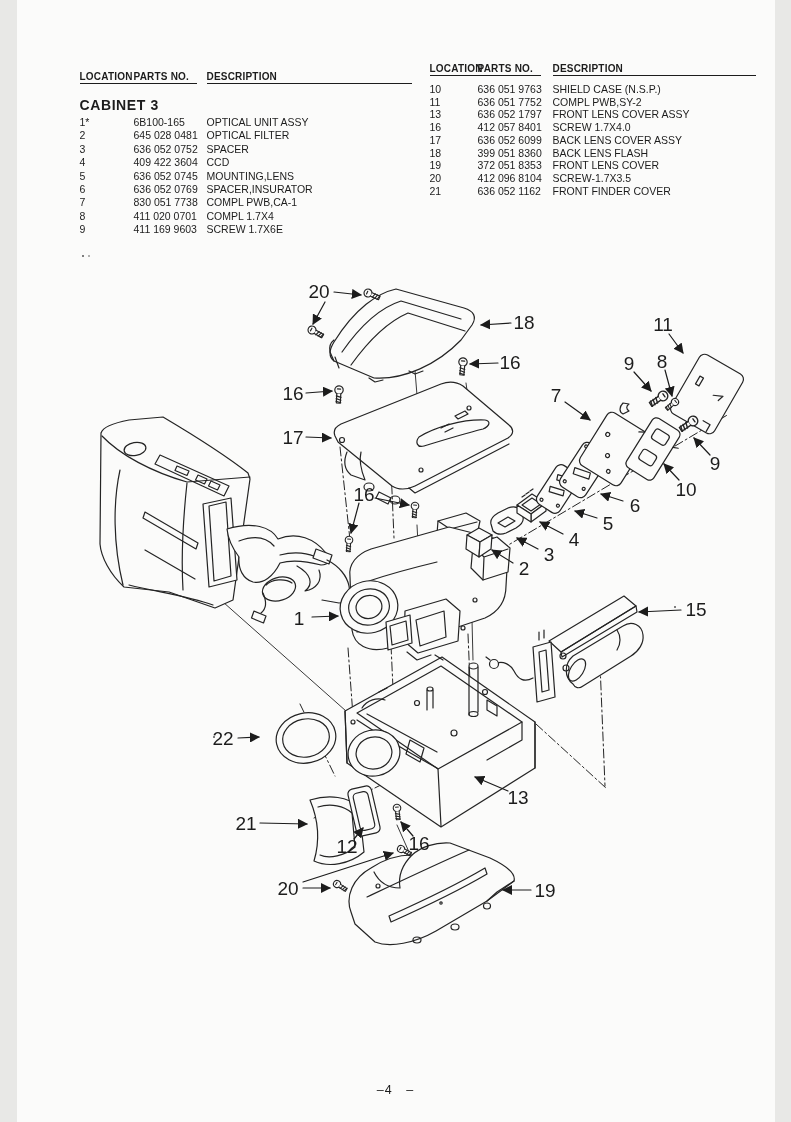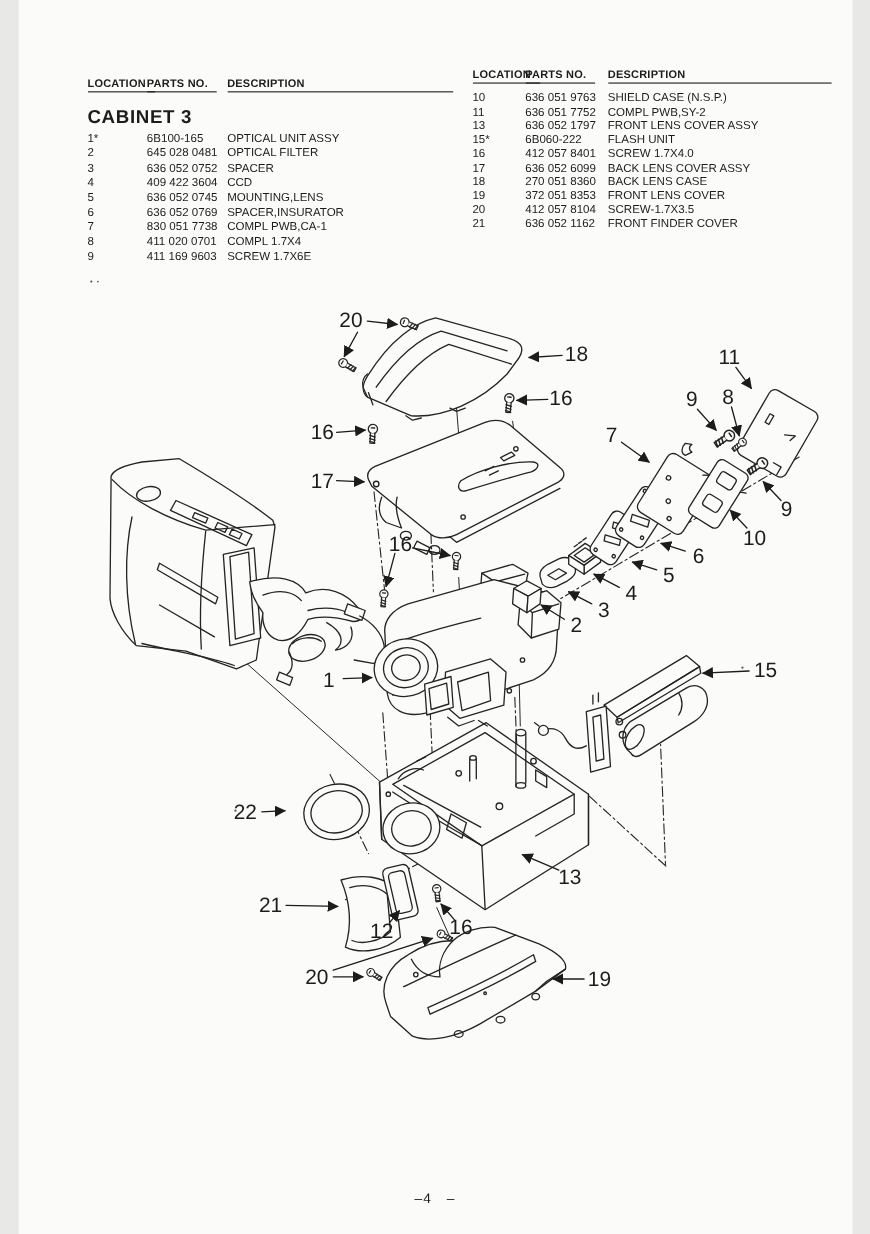--- a/index.html
+++ b/index.html
@@ -6,21 +6,21 @@
   body{background:#e8e8e6;font-family:"Liberation Sans",sans-serif;}
   .page{position:relative;width:758px;height:1122px;margin:0 auto;background:#fbfbfa;color:#1c1c1c;overflow:hidden;}
   .tbl{position:absolute;}
   .tbl-left{left:63px;top:71px;width:332px;}
   .tbl-right{left:413px;top:63px;width:326px;}
   .thead{display:grid;}
   .tbl-left .thead{grid-template-columns:54px 73px 1fr;}
   .tbl-right .thead{grid-template-columns:48px 75px 1fr;}
   .hc{font-size:10px;font-weight:bold;letter-spacing:.2px;border-bottom:1.5px solid #1c1c1c;padding-bottom:1px;justify-self:start;padding-right:8px;}
   .hc.stretch{justify-self:stretch;padding-right:0;}
-  .ttitle{font-size:17px;font-weight:bold;letter-spacing:.6px;margin:13px 0 3px 0;}
+  .ttitle{font-size:14px;font-weight:bold;letter-spacing:.6px;margin:13px 0 3px 0;}
   .trows{margin-top:0;}
   .tbl-right .trows{margin-top:7px;}
   .trow{display:grid;}
   .tbl-left .trow{grid-template-columns:54px 73px 1fr;font-size:10.5px;line-height:13.4px;}
   .tbl-right .trow{grid-template-columns:48px 75px 1fr;font-size:10.5px;line-height:12.7px;}
   .diagram{position:absolute;left:0;top:0;width:791px;height:1122px;}
   .footer{position:absolute;left:0;right:0;top:1083px;text-align:center;font-size:12.5px;white-space:pre;letter-spacing:1px;}
   
   .diagram path,.diagram rect,.diagram circle,.diagram ellipse,.diagram line{fill:none;stroke:#242424;stroke-width:1.2;stroke-linecap:round;stroke-linejoin:round;}
   .diagram .w{fill:#fbfbfa;}
@@ -107,47 +107,42 @@
           <span>11</span>
           <span>636 051 7752</span>
           <span>COMPL PWB,SY-2</span>
         </div>
         <div class="trow">
           <span>13</span>
           <span>636 052 1797</span>
           <span>FRONT LENS COVER ASSY</span>
         </div>
         <div class="trow">
-          <span>15*</span>
-          <span>6B060-222</span>
-          <span>FLASH UNIT</span>
-        </div>
-        <div class="trow">
           <span>16</span>
           <span>412 057 8401</span>
           <span>SCREW 1.7X4.0</span>
         </div>
         <div class="trow">
           <span>17</span>
           <span>636 052 6099</span>
           <span>BACK LENS COVER ASSY</span>
         </div>
         <div class="trow">
           <span>18</span>
-          <span>270 051 8360</span>
-          <span>BACK LENS CASE</span>
+          <span>399 051 8360</span>
+          <span>BACK LENS FLASH</span>
         </div>
         <div class="trow">
           <span>19</span>
           <span>372 051 8353</span>
           <span>FRONT LENS COVER</span>
         </div>
         <div class="trow">
           <span>20</span>
-          <span>412 057 8104</span>
+          <span>412 096 8104</span>
           <span>SCREW-1.7X3.5</span>
         </div>
         <div class="trow">
           <span>21</span>
           <span>636 052 1162</span>
           <span>FRONT FINDER COVER</span>
         </div>
       </div>
   </div>
 

